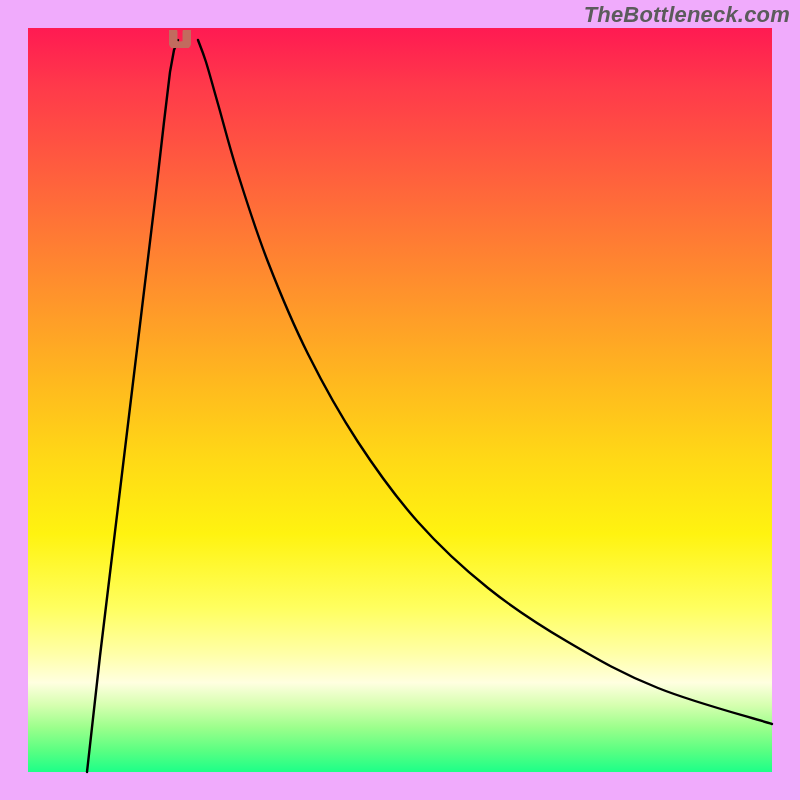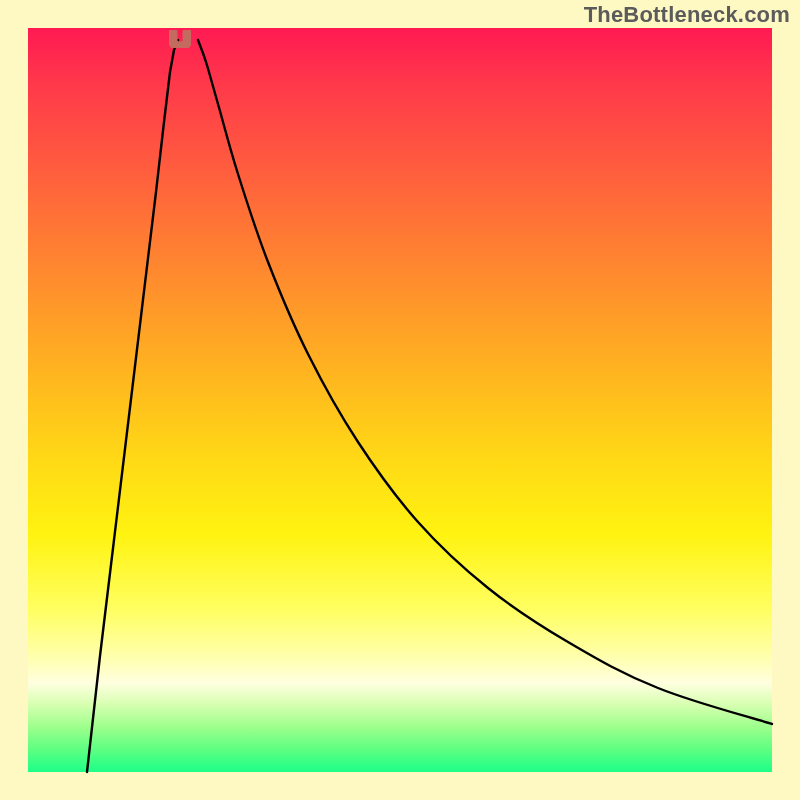--- a/index.html
+++ b/index.html
@@ -1,21 +1,22 @@
 <!DOCTYPE html>
 <html><head>
 <meta charset="utf-8">
 <style>
   * { margin: 0; padding: 0; box-sizing: border-box; }
   html, body { width: 800px; height: 800px; overflow: hidden; background: #000; }
   .frame {
     position: relative;
     width: 800px;
     height: 800px;
-    background: #fef9c3;
+    background: #f0abfc;
+    font-style: italic;
   }
   .watermark {
     position: absolute;
     top: 2px;
     right: 10px;
     font-family: Arial, Helvetica, sans-serif;
     font-size: 22px;
     font-weight: 600;
     color: #5b5b5b;
     letter-spacing: 0.2px;

